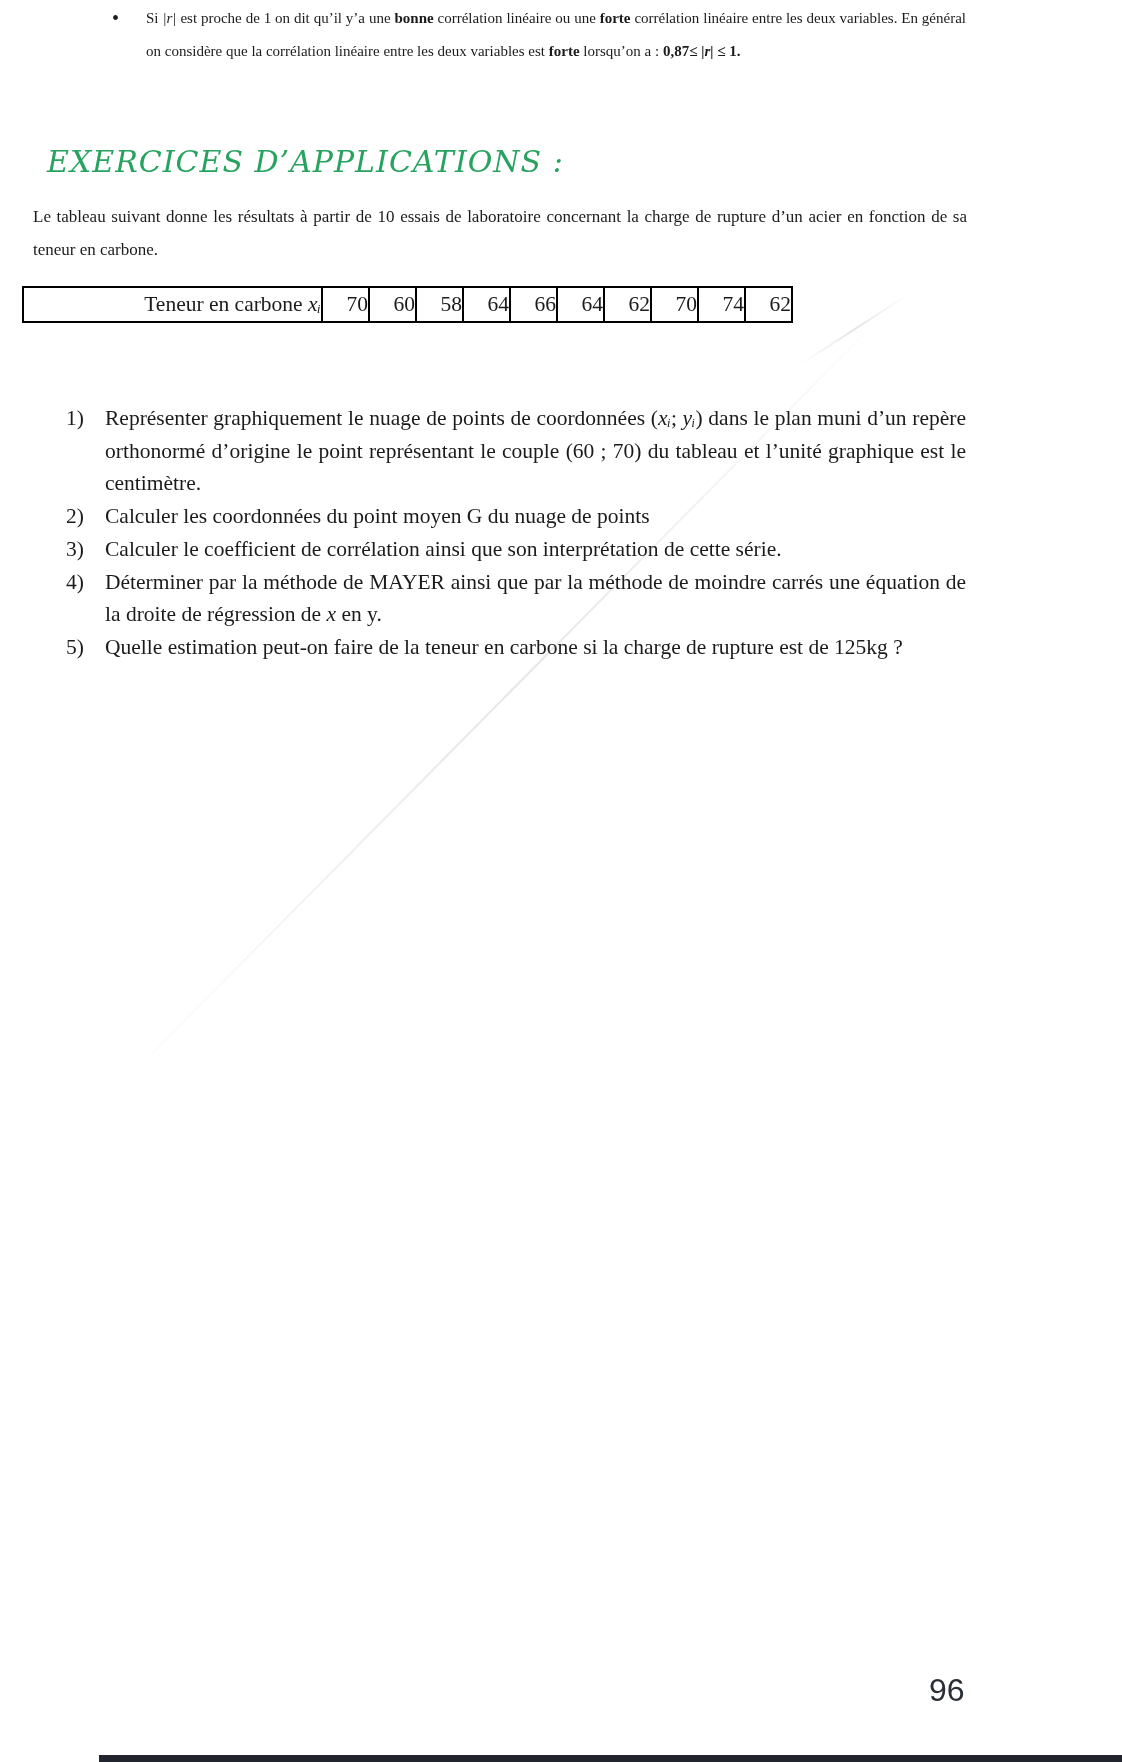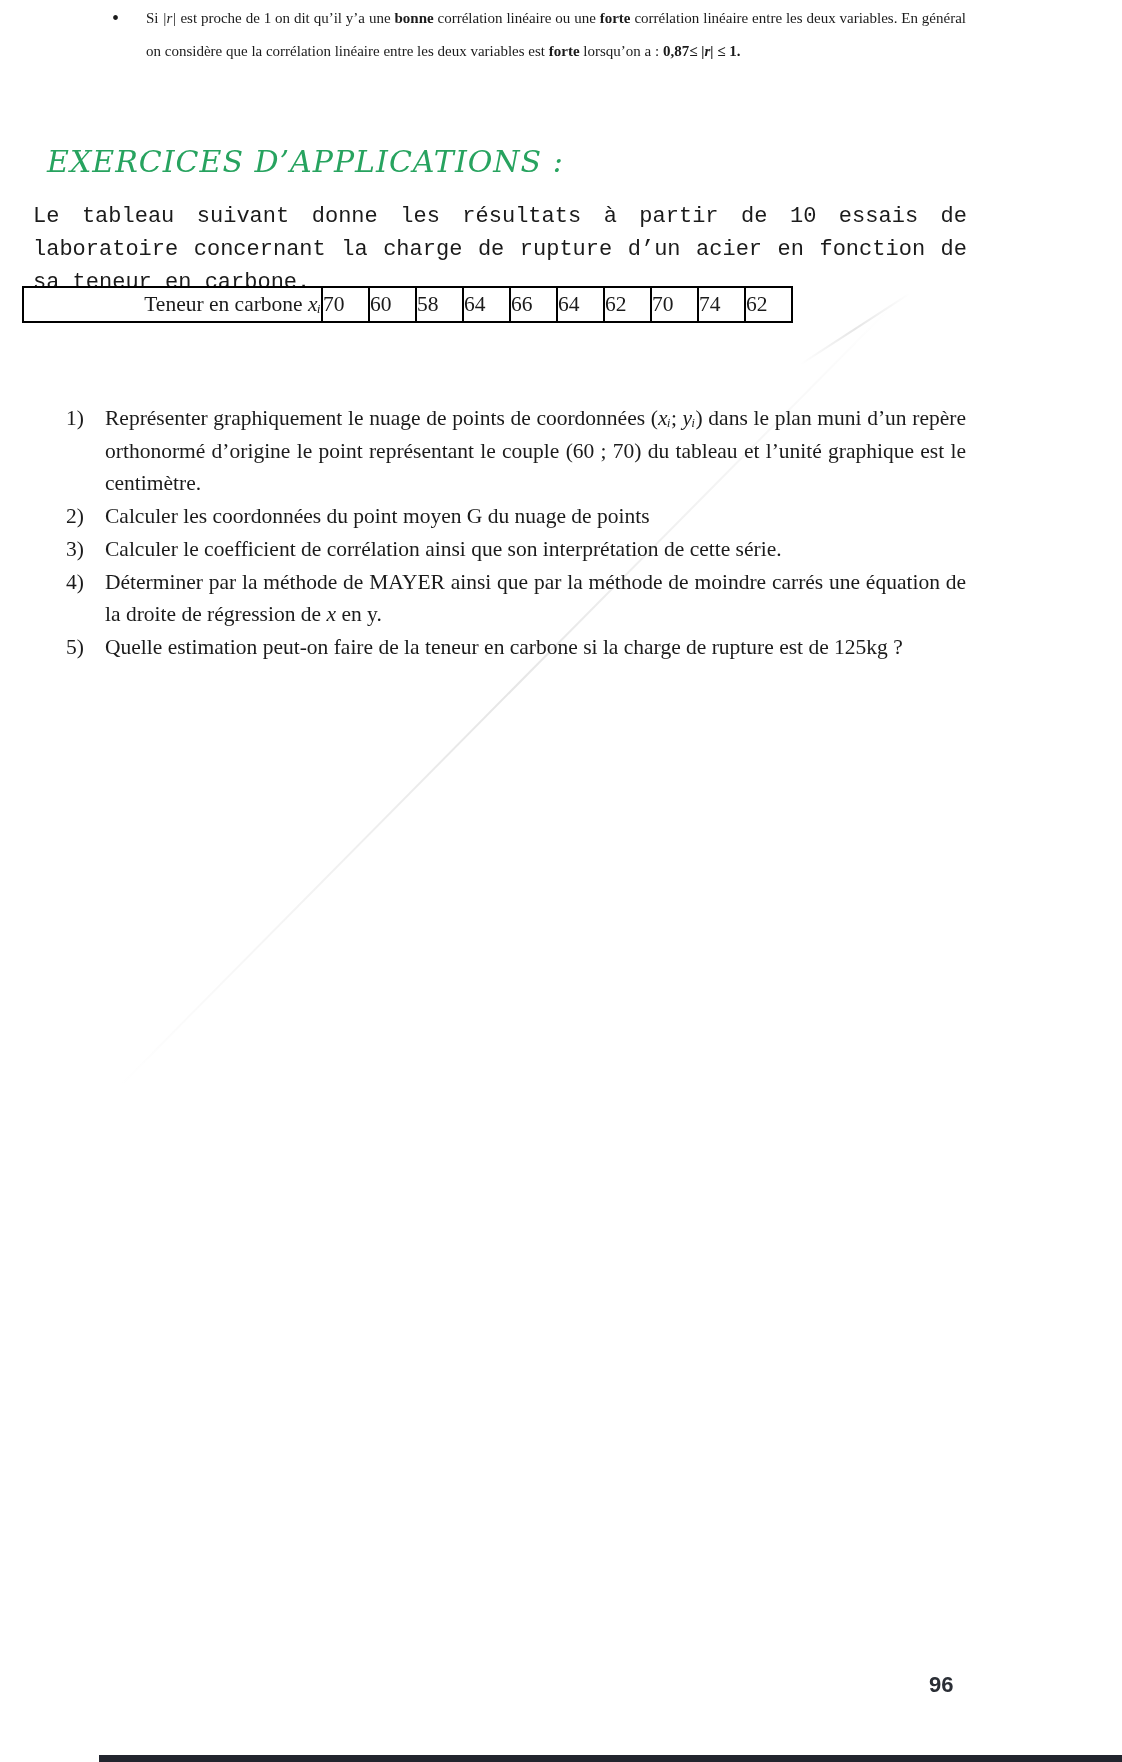--- a/index.html
+++ b/index.html
@@ -16,35 +16,35 @@
   .bullet-marker { font-size:20px; line-height:33px; width:34px; flex:none; }
   .bullet-text { font-size:15px; line-height:33px; text-align:justify; flex:1; }
 
   .heading {
     position:absolute; left:47px; top:144px;
     font-family:"DejaVu Serif", serif; font-style:italic;
     font-size:30px; color:#27a35f; letter-spacing:1px;
   }
 
   .intro { position:absolute; left:33px; top:200px; width:934px;
-           font-size:22px; line-height:33px; text-align:justify;font-family:Liberation Mono, monospace; }
+           font-size:17px; line-height:33px; text-align:justify; }
 
   .dtable { position:absolute; left:22px; top:286px; width:768px;
             border-collapse:collapse; table-layout:fixed; }
   .dtable td { border:2px solid #000; font-size:21.5px; height:35px;
-               text-align:left; padding:0; }
+               text-align:right; padding:0; }
   .dtable td.lbl { text-align:right; padding-left:9px;margin-left:12px; }
 
   .exlist { position:absolute; left:66px; top:402px; width:900px; }
   .exitem { display:flex; font-size:21.5px; line-height:32.7px; }
   .exnum  { width:39px; flex:none; }
   .extext { flex:1; text-align:justify; }
 
   .pagenum { position:absolute; left:929px; top:1672px;
-             font-family:"Liberation Sans", sans-serif; font-size:22px; color:#2a2e35;font-weight:bold; }
+             font-family:"Liberation Sans", sans-serif; font-size:32px; color:#2a2e35; }
 
   .bottombar { position:absolute; left:99px; bottom:0; width:1023px; height:7px;
                background:#22252e; }
 
   .streak { position:absolute; height:2px; pointer-events:none;
             background:linear-gradient(to right, rgba(140,140,140,0) 0%, rgba(140,140,140,0.22) 50%, rgba(140,140,140,0) 100%); }
   .streak1 { left:-45px; top:696px; width:1100px; transform:rotate(-45.3deg); }
   .streak2 { left:790px; top:328px; width:130px; transform:rotate(-33deg); }
 </style>
 </head>

